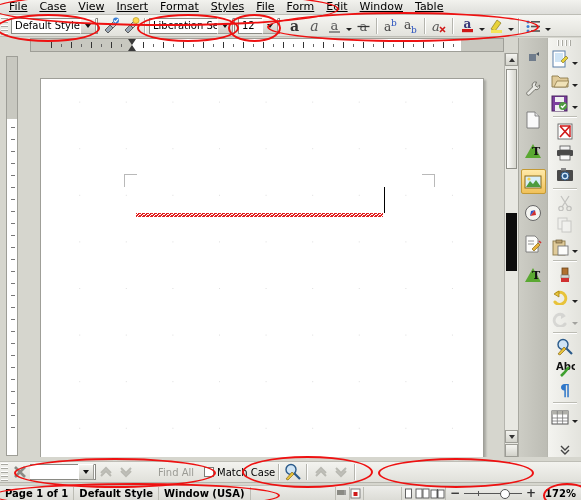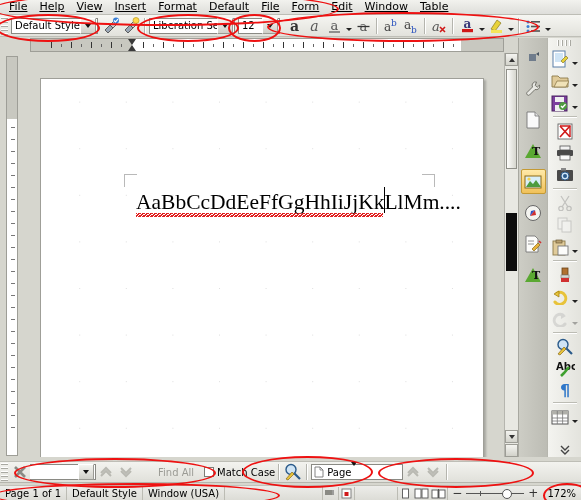--- a/index.html
+++ b/index.html
@@ -203,45 +203,45 @@
     box-sizing:border-box;flex:none;margin-right:3px;
   }
   .nav-combo{width:92px;height:16px;border:1px solid #8a8a84;background:#fff;display:flex;align-items:center;box-sizing:border-box;flex:none;}
 
   
   .statusbar{
     position:absolute;left:0;top:485px;width:581px;height:15px;
     background:linear-gradient(#ededea,#dcdcd6);
     border-top:1px solid #c3c3bb;
     display:flex;align-items:center;box-sizing:border-box;
-    font-size:10px;color:#000;
+    font-size:10px;color:#000;font-weight:bold;
   }
   .st-cell{padding:0 5px;line-height:13px;white-space:nowrap;border-right:1px solid #bcbcb4;height:13px;display:flex;align-items:center;}
   .st-cell.nb{border-right:none;}
   .st-ico{width:16px;height:13px;display:flex;align-items:center;justify-content:center;border-right:1px solid #bcbcb4;}
   .zoomslider{display:flex;align-items:center;height:13px;padding:0 4px;}
   .zs-line{width:58px;height:1px;background:#555;position:relative;}
   .zs-knob{position:absolute;left:36px;top:-4px;width:8px;height:8px;border-radius:50%;background:#fff;border:1px solid #555;}
   .zs-tick{position:absolute;top:-2px;width:1px;height:5px;background:#555;}
 
   
   .anno{position:absolute;border:2px solid #ee1111;border-radius:50%;pointer-events:none;}
 </style>
 </head>
 <body>
 
 <div id="app">
 
   <div class="menubar">
     <div class="menu-item"><span class="u">File</span></div>
-    <div class="menu-item"><span class="u">Help</span></div>
+    <div class="menu-item"><span class="u">Case</span></div>
     <div class="menu-item"><span class="u">View</span></div>
     <div class="menu-item"><span class="u">Insert</span></div>
     <div class="menu-item"><span class="u">Format</span></div>
-    <div class="menu-item"><span class="u">Default</span></div>
+    <div class="menu-item"><span class="u">Styles</span></div>
     <div class="menu-item"><span class="u">File</span></div>
     <div class="menu-item"><span class="u">Form</span></div>
     <div class="menu-item"><span class="u">Edit</span></div>
     <div class="menu-item"><span class="u">Window</span></div>
     <div class="menu-item"><span class="u">Table</span></div>
   </div>
 
   <div class="fmtbar">
     <div class="grip"></div>
 
@@ -442,21 +442,20 @@
       <div class="vtick" style="top:346px;"></div>
     <div class="vtick" style="top:358px;"></div>
       <div class="vtick" style="top:370px;"></div>
   </div>
 
   <div class="docarea">
     <div class="page">
       <div class="gridlayer"></div>
       <div class="tbound-tl"></div>
       <div class="tbound-tr"></div>
-      <div class="doctext">AaBbCcDdEeFfGgHhIiJjKkLlMm....</div>
       <div class="squig" style="width:247px;"></div>
       <div class="caret" style="left:343px;"></div>
     </div>
   </div>
 
   <div class="vscroll">
     <div class="sb-btn sb-up">
         <span class="tri-up"></span>
       </div>
     <div class="sb-thumb"></div>
@@ -741,30 +740,20 @@
     <div class="lbl">Match Case</div>
     <div class="tbsep"></div>
     <div class="tbtn">
       <svg width="18" height="18" viewBox="0 0 18 18">
           <circle cx="7" cy="6.5" r="5" fill="#cfe4f5" stroke="#2a5a8a" stroke-width="1.4"></circle>
           <path d="M10.5 10.5 L16 16" stroke="#2a5a8a" stroke-width="2.2"></path>
           <path d="M2 16 L8 9 L10 11 L4 17 Z" fill="#e8c33a" stroke="#8a6a1a" stroke-width=".7"></path>
         </svg>
     </div>
     <div class="tbsep"></div>
-    <div class="nav-combo">
-      <span style="margin:0 3px 0 2px;display:flex;">
-        <svg width="10" height="12" viewBox="0 0 10 12">
-            <path d="M1 1 h5 l3 3 v7 h-8 z" fill="#fff" stroke="#777" stroke-width=".9"></path>
-            <path d="M6 1 v3 h3" fill="none" stroke="#777" stroke-width=".8"></path>
-          </svg>
-      </span>
-      <div class="val" style="font-size:10px;">Page</div>
-      <div class="arrowbtn"><span class="tri-d"></span></div>
-    </div>
     <div class="tbtn">
       <svg width="16" height="16" viewBox="0 0 16 16">
           <path d="M3 9 L8 4 L13 9" fill="none" stroke="#b9b9b2" stroke-width="2"></path>
           <path d="M3 12 L8 7 L13 12" fill="none" stroke="#b9b9b2" stroke-width="2"></path>
         </svg>
     </div>
     <div class="tbtn">
       <svg width="16" height="16" viewBox="0 0 16 16">
           <path d="M3 4 L8 9 L13 4" fill="none" stroke="#b9b9b2" stroke-width="2"></path>
           <path d="M3 7 L8 12 L13 7" fill="none" stroke="#b9b9b2" stroke-width="2"></path>

